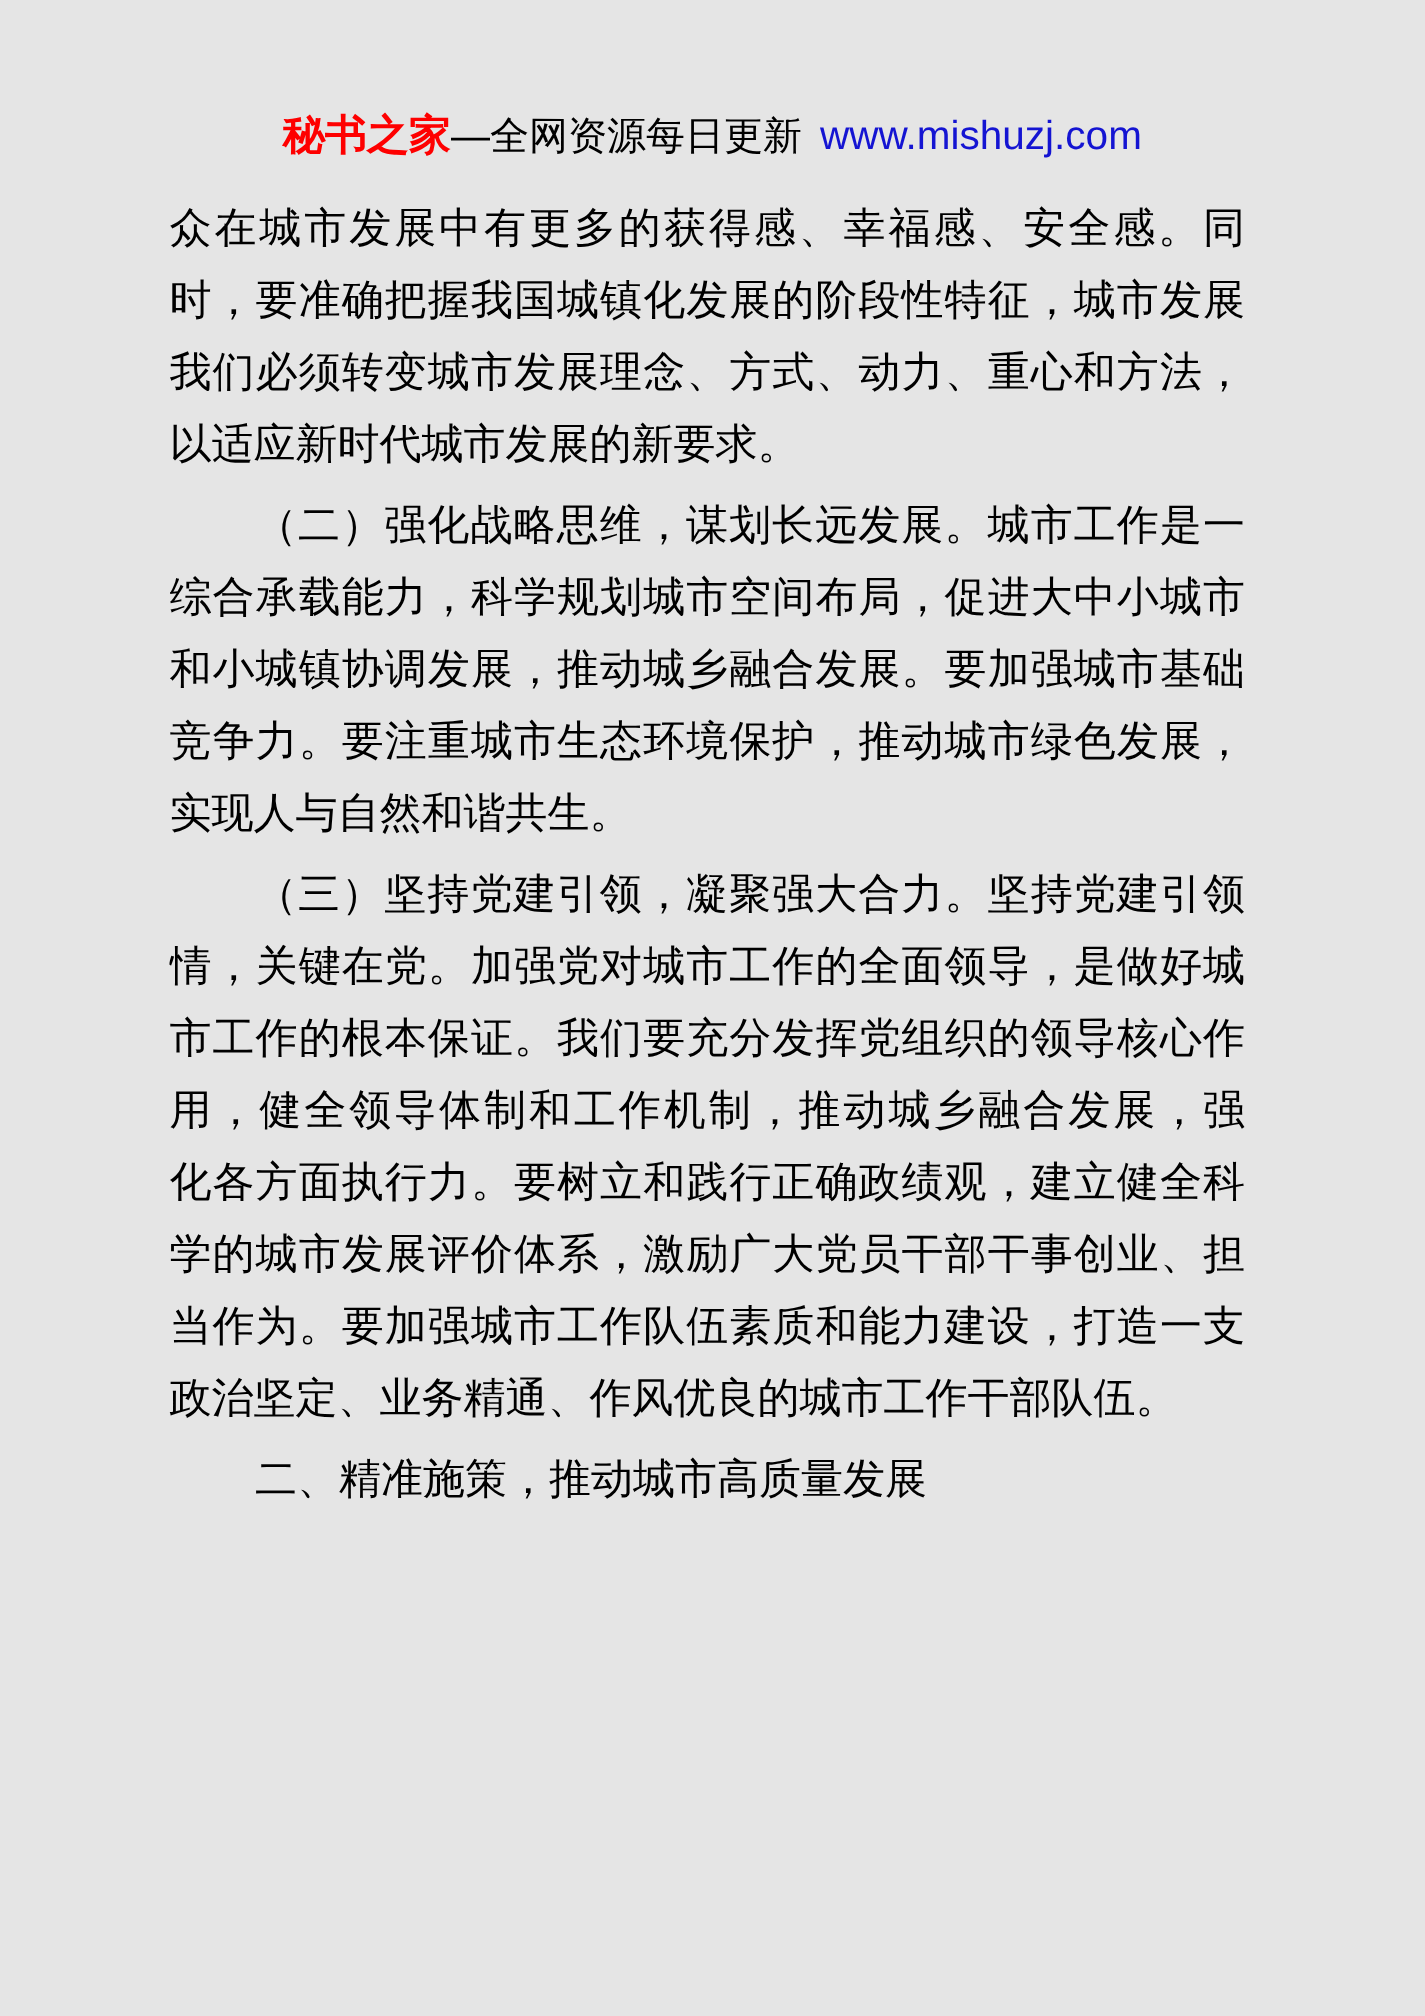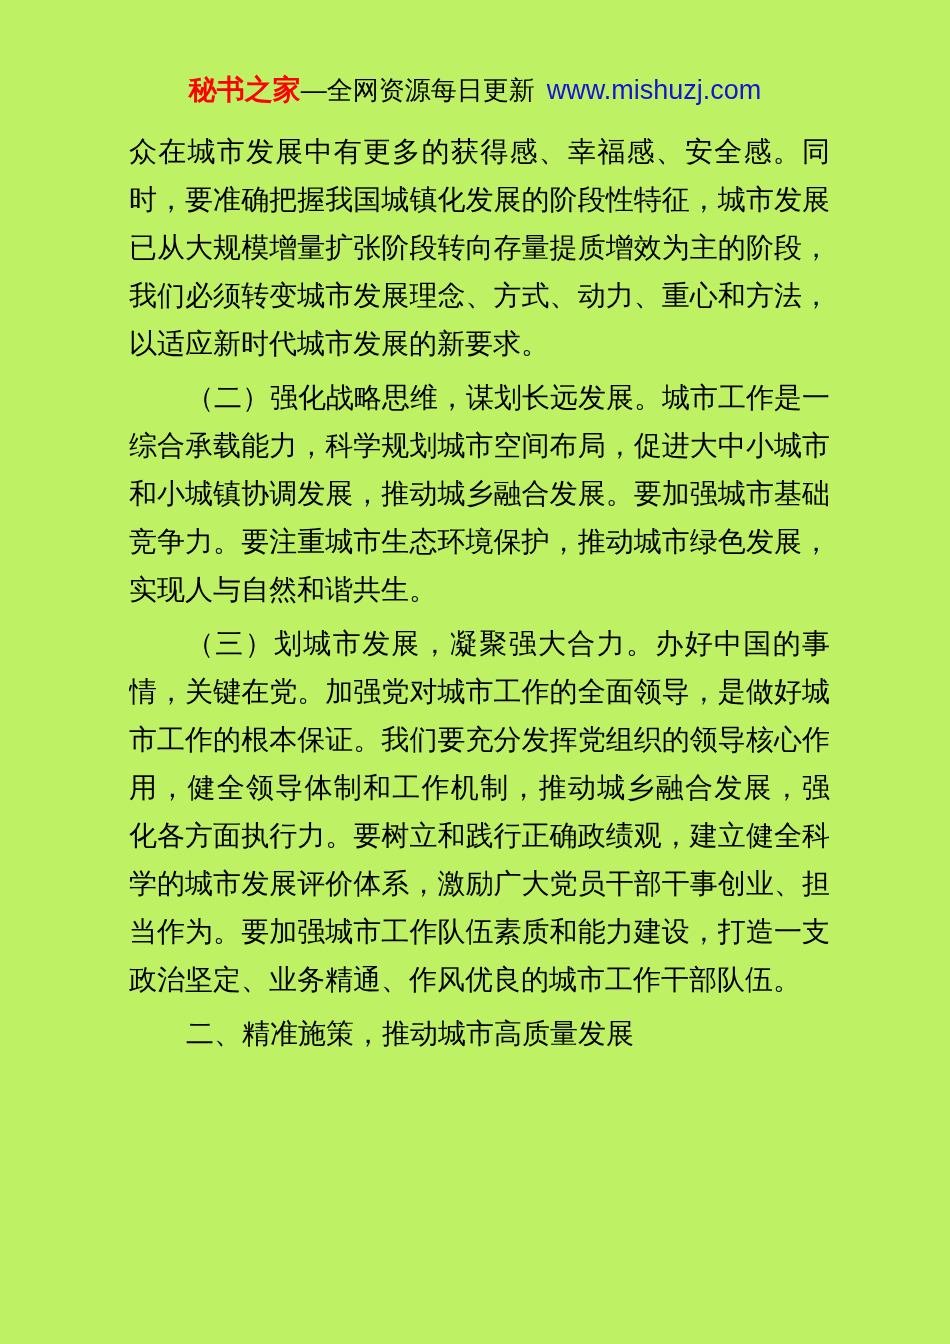--- a/index.html
+++ b/index.html
@@ -5,21 +5,21 @@
   html, body { margin: 0; padding: 0; }
   body {
     width: 950px; height: 1344px;
     background: #ffffff;
     font-family: "Liberation Sans", sans-serif;
     color: #000000;
     overflow: hidden;
   }
   .page {
     width: 950px; height: 1344px;
-    background: #bef264;
+    background: #e5e5e5;
     overflow: hidden;
   }
   .header {
     padding-top: 70px;
     text-align: center;
     font-size: 26px;
     line-height: 40px;
     white-space: nowrap;
   }
   .site {
@@ -33,21 +33,21 @@
     color: #1414d2;
     font-size: 27px;
     margin-left: 12px;
     cursor: pointer;
   }
   .content {
     width: 717px;
     margin: 18px 0 0 113px;
     font-size: 28px;
   }
-  .para { margin: 0 0 6px 16px; }
+  .para { margin: 0 0 6px 0; }
   .para:last-child { margin-bottom: 0; }
   .line {
     height: 48px;
     line-height: 48px;
     text-align: justify;
     text-align-last: justify;
     overflow: hidden;
   }
   .line.end {
     text-align: left;
@@ -63,35 +63,34 @@
 
   <div class="header">
     <span class="site">秘书之家</span><span class="sep">—</span><span class="tagline">全网资源每日更新</span><span class="url">www.mishuzj.com</span>
   </div>
 
   <div class="content">
 
     <div class="para">
       <div class="line">众在城市发展中有更多的获得感、幸福感、安全感。同</div>
       <div class="line">时，要准确把握我国城镇化发展的阶段性特征，城市发展</div>
-      <div class="line">已从大规模增量扩张阶段转向存量提质增效为主的阶段，</div>
       <div class="line">我们必须转变城市发展理念、方式、动力、重心和方法，</div>
       <div class="line end">以适应新时代城市发展的新要求。</div>
     </div>
 
     <div class="para">
       <div class="line indent">（二）强化战略思维，谋划长远发展。城市工作是一</div>
       <div class="line">综合承载能力，科学规划城市空间布局，促进大中小城市</div>
       <div class="line">和小城镇协调发展，推动城乡融合发展。要加强城市基础</div>
       <div class="line">竞争力。要注重城市生态环境保护，推动城市绿色发展，</div>
       <div class="line end">实现人与自然和谐共生。</div>
     </div>
 
     <div class="para">
-      <div class="line indent">（三）划城市发展，凝聚强大合力。办好中国的事</div>
+      <div class="line indent">（三）坚持党建引领，凝聚强大合力。坚持党建引领</div>
       <div class="line">情，关键在党。加强党对城市工作的全面领导，是做好城</div>
       <div class="line">市工作的根本保证。我们要充分发挥党组织的领导核心作</div>
       <div class="line">用，健全领导体制和工作机制，推动城乡融合发展，强</div>
       <div class="line">化各方面执行力。要树立和践行正确政绩观，建立健全科</div>
       <div class="line">学的城市发展评价体系，激励广大党员干部干事创业、担</div>
       <div class="line">当作为。要加强城市工作队伍素质和能力建设，打造一支</div>
       <div class="line end">政治坚定、业务精通、作风优良的城市工作干部队伍。</div>
     </div>
 
     <div class="para heading">

